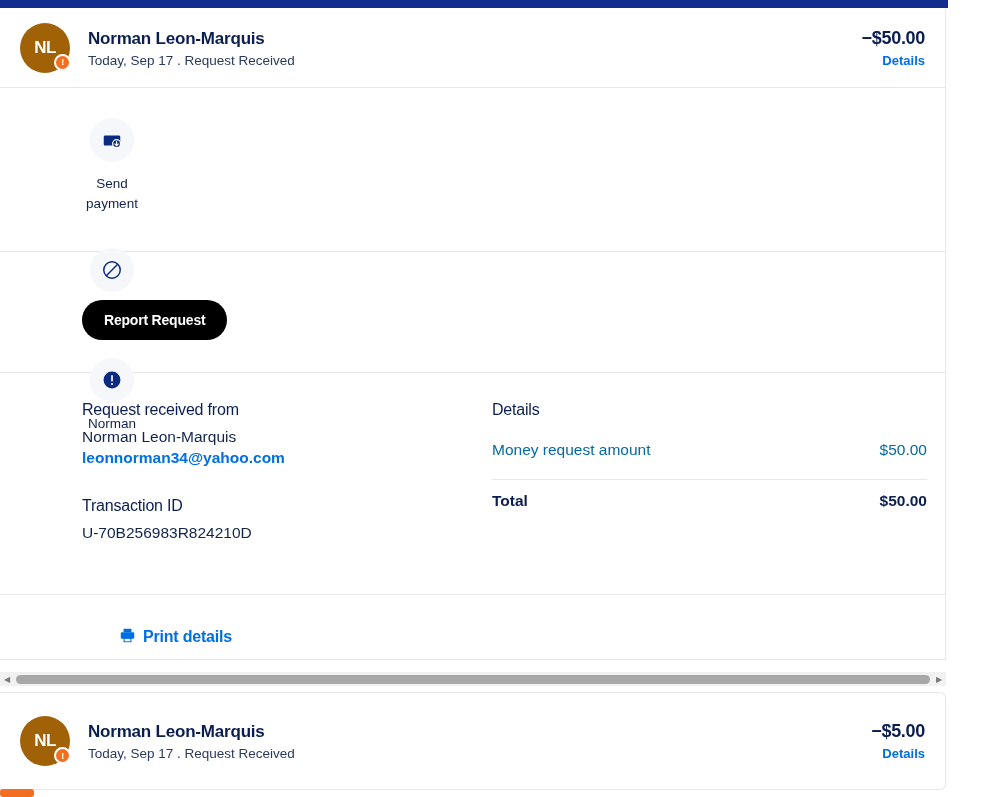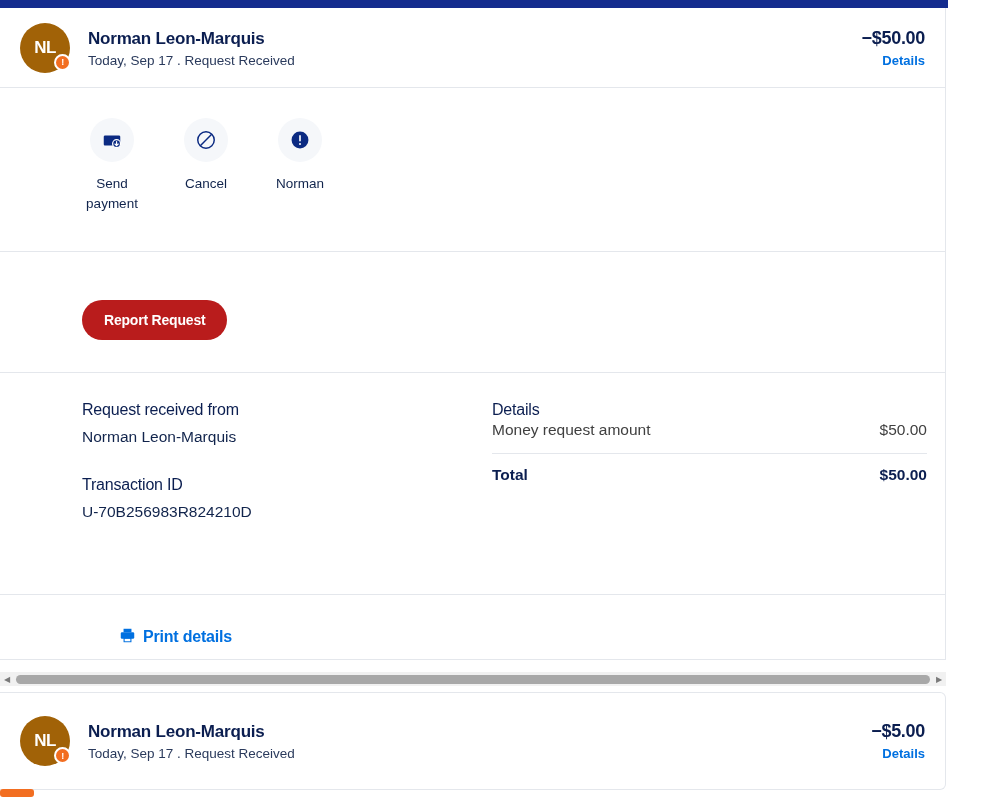--- a/index.html
+++ b/index.html
@@ -122,20 +122,21 @@
 
   
   .actions {
     display: flex;
     align-items: flex-start;
     height: 164px;
     padding-top: 30px;
     padding-left: 82px;
     border-bottom: 1px solid #e4e7ec;
     gap: 34px;
+    flex-direction: column;
   }
   .action {
     width: 60px;
     text-align: center;
     cursor: pointer;
   }
   .action .circle {
     width: 44px;
     height: 44px;
     border-radius: 50%;
@@ -157,21 +158,21 @@
     border-bottom: 1px solid #e4e7ec;
   }
   .report-text {
     font-size: 16px;
     color: #11244c;
     line-height: 22px;
   }
   .report-btn {
     margin-top: 20px;
     display: inline-block;
-    background: #b91c1c;
+    background: #000000;
     color: #ffffff;
     font-size: 14px;
     font-weight: bold;
     letter-spacing: -0.2px;
     border: none;
     border-radius: 24px;
     padding: 12px 22px;
     cursor: pointer;
     font-family: "Liberation Sans", sans-serif;
   }
@@ -210,23 +211,23 @@
     cursor: pointer;
   }
   .info-title-2 {
     margin-top: 30px;
   }
   .detail-row {
     display: flex;
     justify-content: space-between;
     align-items: baseline;
     font-size: 15.5px;
-    color: #404040;
-    margin-top: 2px;
-    padding-bottom: 14px;
+    color: #0369a1;
+    margin-top: 22px;
+    padding-bottom: 20px;
     border-bottom: 1px solid #e4e7ec;
   }
   .detail-row.total {
     border-bottom: none;
     font-weight: bold;
     color: #0b1e50;
     margin-top: 12px;
     padding-bottom: 0;
   }
   .detail-row .val { white-space: nowrap; }
@@ -363,20 +364,21 @@
     </div>
 
     <div class="report-block">
       <button class="report-btn">Report Request</button>
     </div>
 
     <div class="info">
       <div class="info-left">
         <div class="info-title">Request received from</div>
         <div class="info-line">Norman Leon-Marquis</div>
+        <div class="info-link">leonnorman34@yahoo.com</div>
         <div class="info-title info-title-2">Transaction ID</div>
         <div class="info-line">U-70B256983R824210D</div>
       </div>
       <div class="info-right">
         <div class="info-title">Details</div>
         <div class="detail-row">
           <span>Money request amount</span>
           <span class="val">$50.00</span>
         </div>
         <div class="detail-row total">

